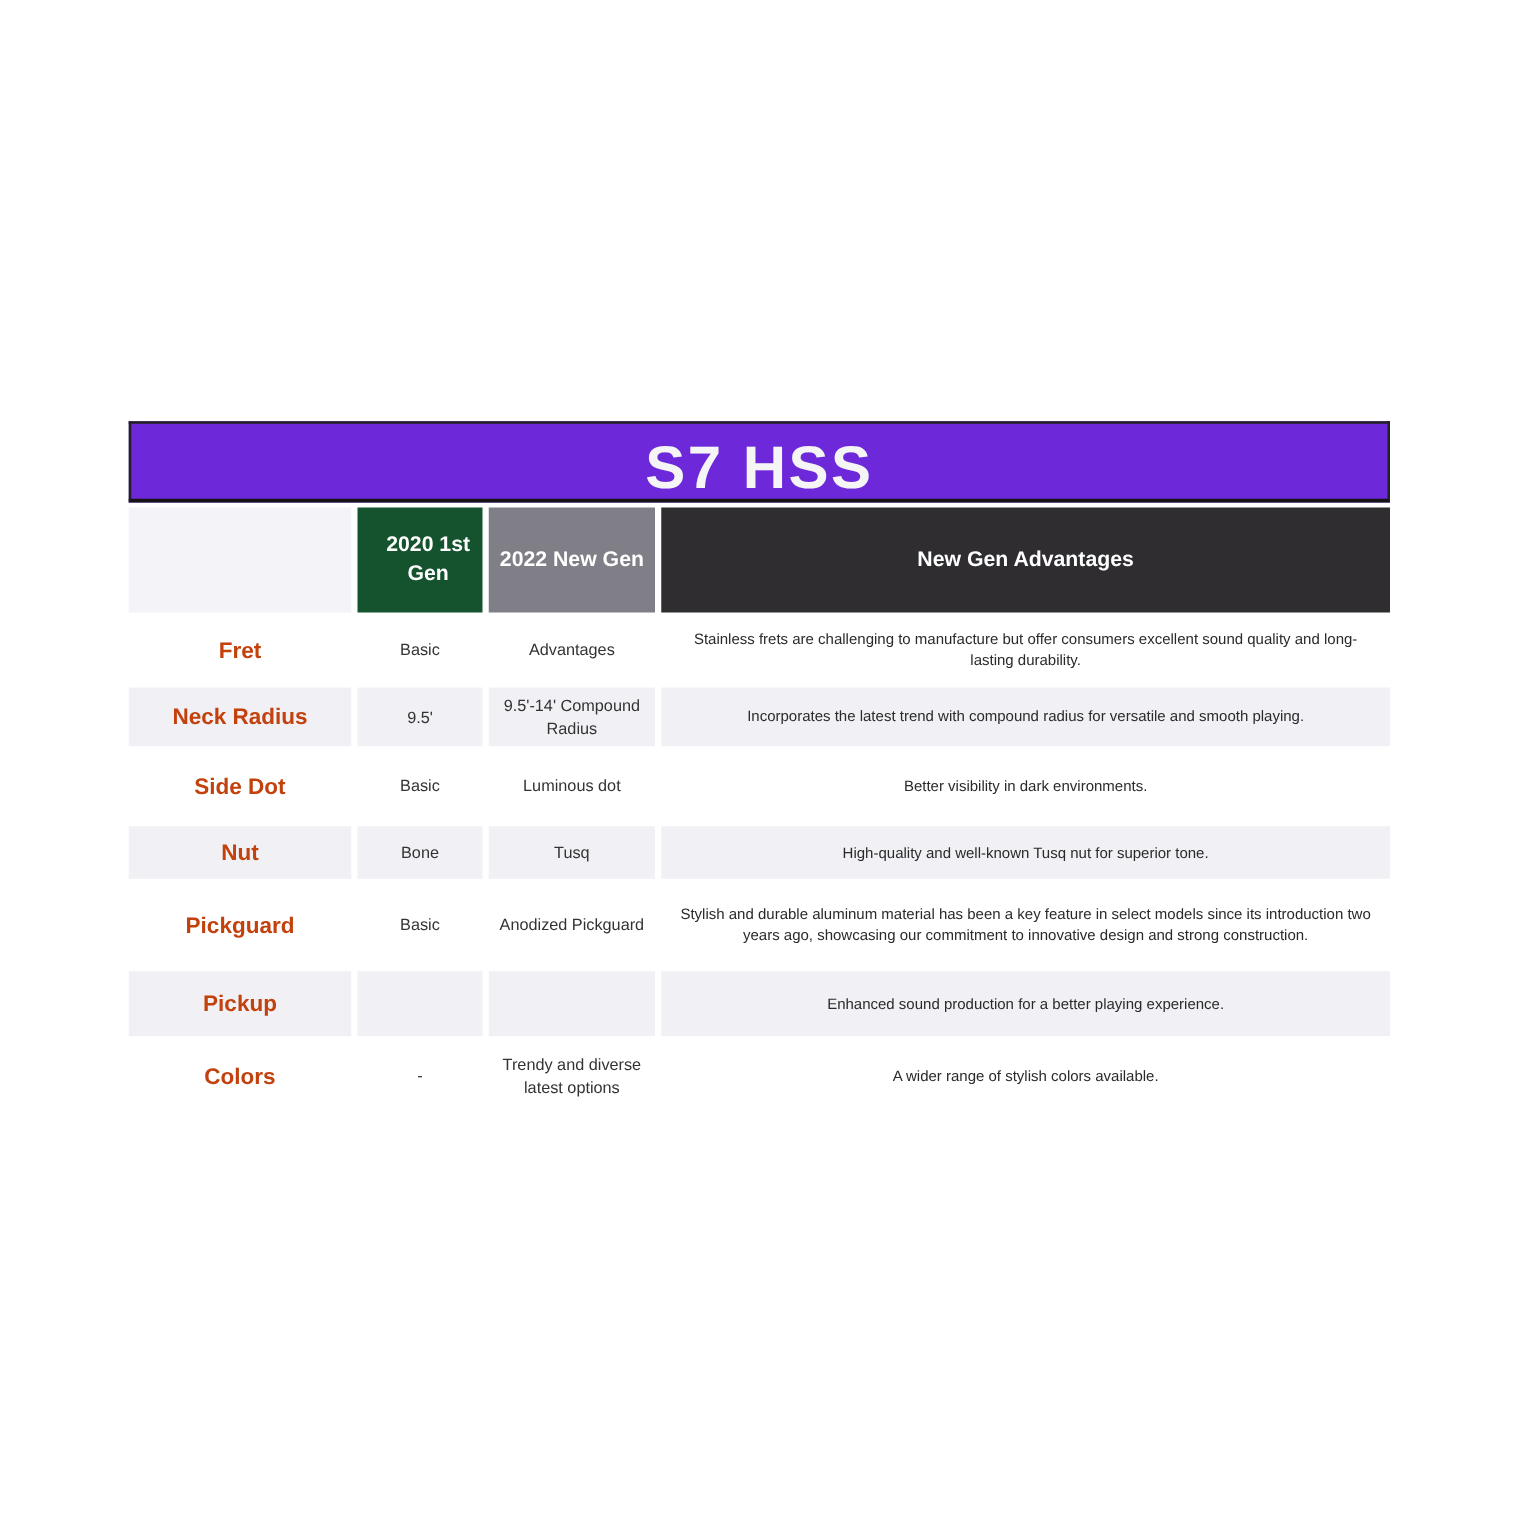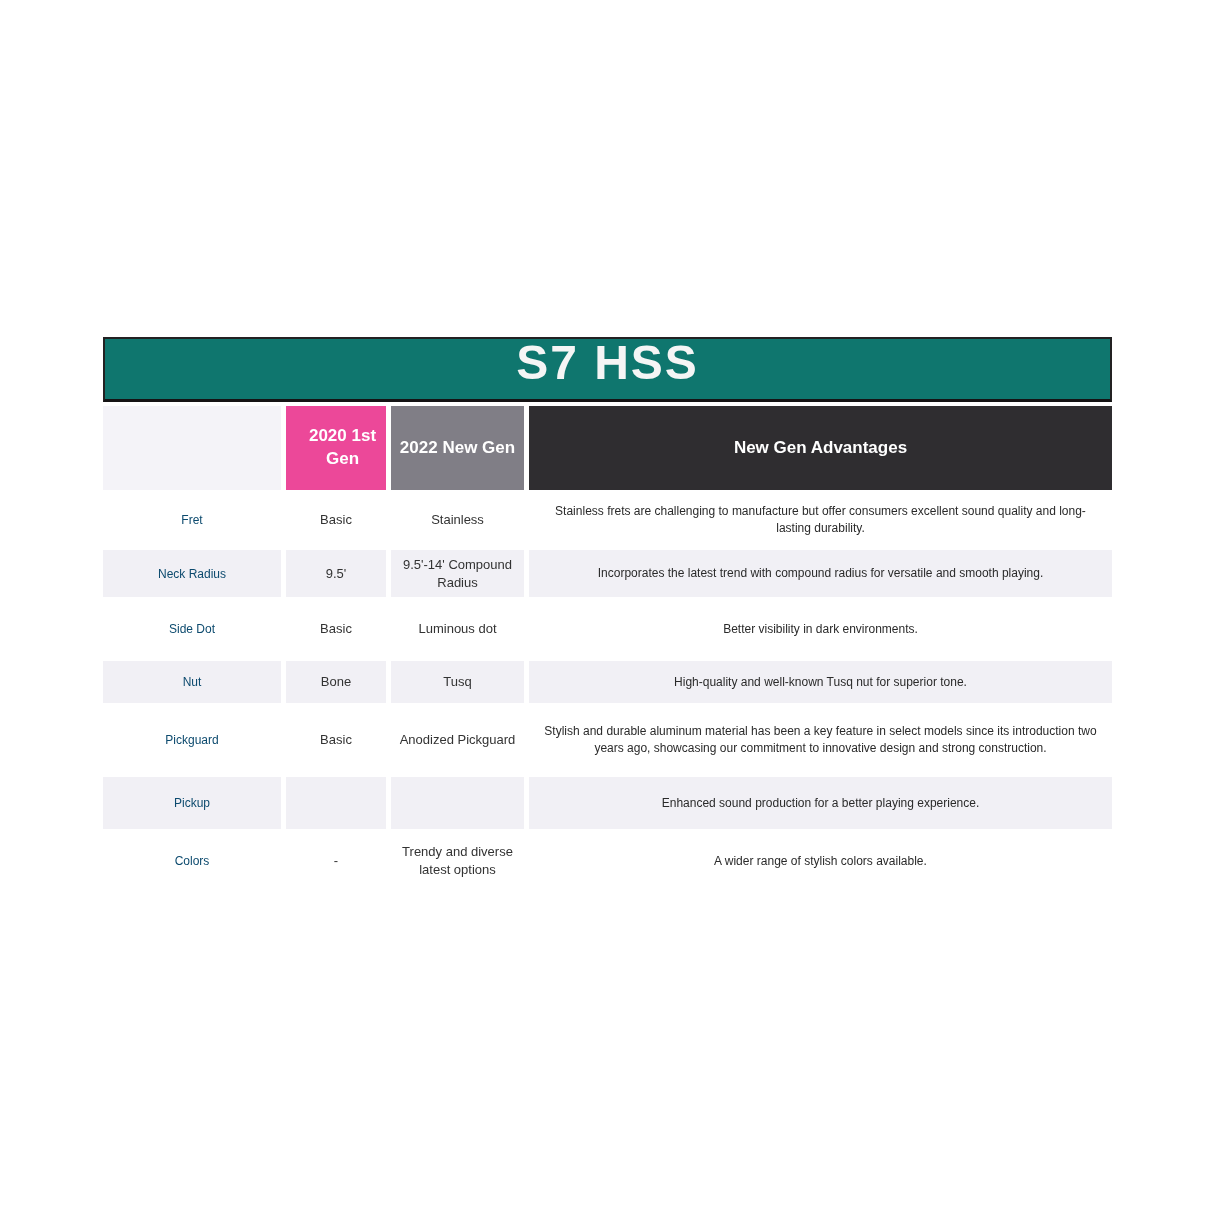--- a/index.html
+++ b/index.html
@@ -13,25 +13,25 @@
   }
   .stage {
     position: absolute;
     left: 103px;
     top: 337px;
     width: 1009px;
   }
   .title-bar {
     box-sizing: border-box;
     height: 65px;
-    background: #0f766e;
+    background: #6d28d9;
     border: 2px solid #232122;
     border-bottom: 3px solid #151314;
     display: flex;
-    align-items: flex-start;
+    align-items: flex-end;
     justify-content: center;
     margin-bottom: 4px;
   }
   .title-text {
     color: #f5f5f5;
     font-size: 48px;
     font-weight: 800;
     letter-spacing: 2px;
     line-height: 1;
   }
@@ -49,27 +49,27 @@
     text-align: center;
   }
   .head {
     color: #ffffff;
     font-weight: 700;
     font-size: 17px;
     line-height: 1.35;
     padding: 4px 6px;
   }
   .head-blank { background: #f4f3f8; }
-  .head-2020  { background: #ec4899; padding-left: 19px; }
+  .head-2020  { background: #14532d; padding-left: 19px; }
   .head-2025  { background: #807e86; }
   .head-adv   { background: #2f2d30; }
   .lab {
-    font-weight: 400;
-    font-size: 12px;
-    color: #0c4a6e;
+    font-weight: 700;
+    font-size: 18px;
+    color: #c2410c;
   }
   .val {
     font-size: 13px;
     color: #333333;
     line-height: 1.35;
     padding: 2px 8px;
   }
   .adv {
     font-size: 12px;
     color: #2a2a2a;
@@ -89,21 +89,21 @@
 
   <div class="spec-table">
 
     <div class="cell head-blank"></div>
     <div class="cell head head-2020">2020 1st Gen</div>
     <div class="cell head head-2025">2022 New Gen</div>
     <div class="cell head head-adv">New Gen Advantages</div>
 
     <div class="cell lab">Fret</div>
     <div class="cell val">Basic</div>
-    <div class="cell val">Stainless</div>
+    <div class="cell val">Advantages</div>
     <div class="cell adv">Stainless frets are challenging to manufacture but offer consumers excellent sound quality and long-lasting durability.</div>
 
     <div class="cell lab g">Neck Radius</div>
     <div class="cell val g">9.5'</div>
     <div class="cell val g">9.5'-14' Compound Radius</div>
     <div class="cell adv g">Incorporates the latest trend with compound radius for versatile and smooth playing.</div>
 
     <div class="cell lab">Side Dot</div>
     <div class="cell val">Basic</div>
     <div class="cell val">Luminous dot</div>

